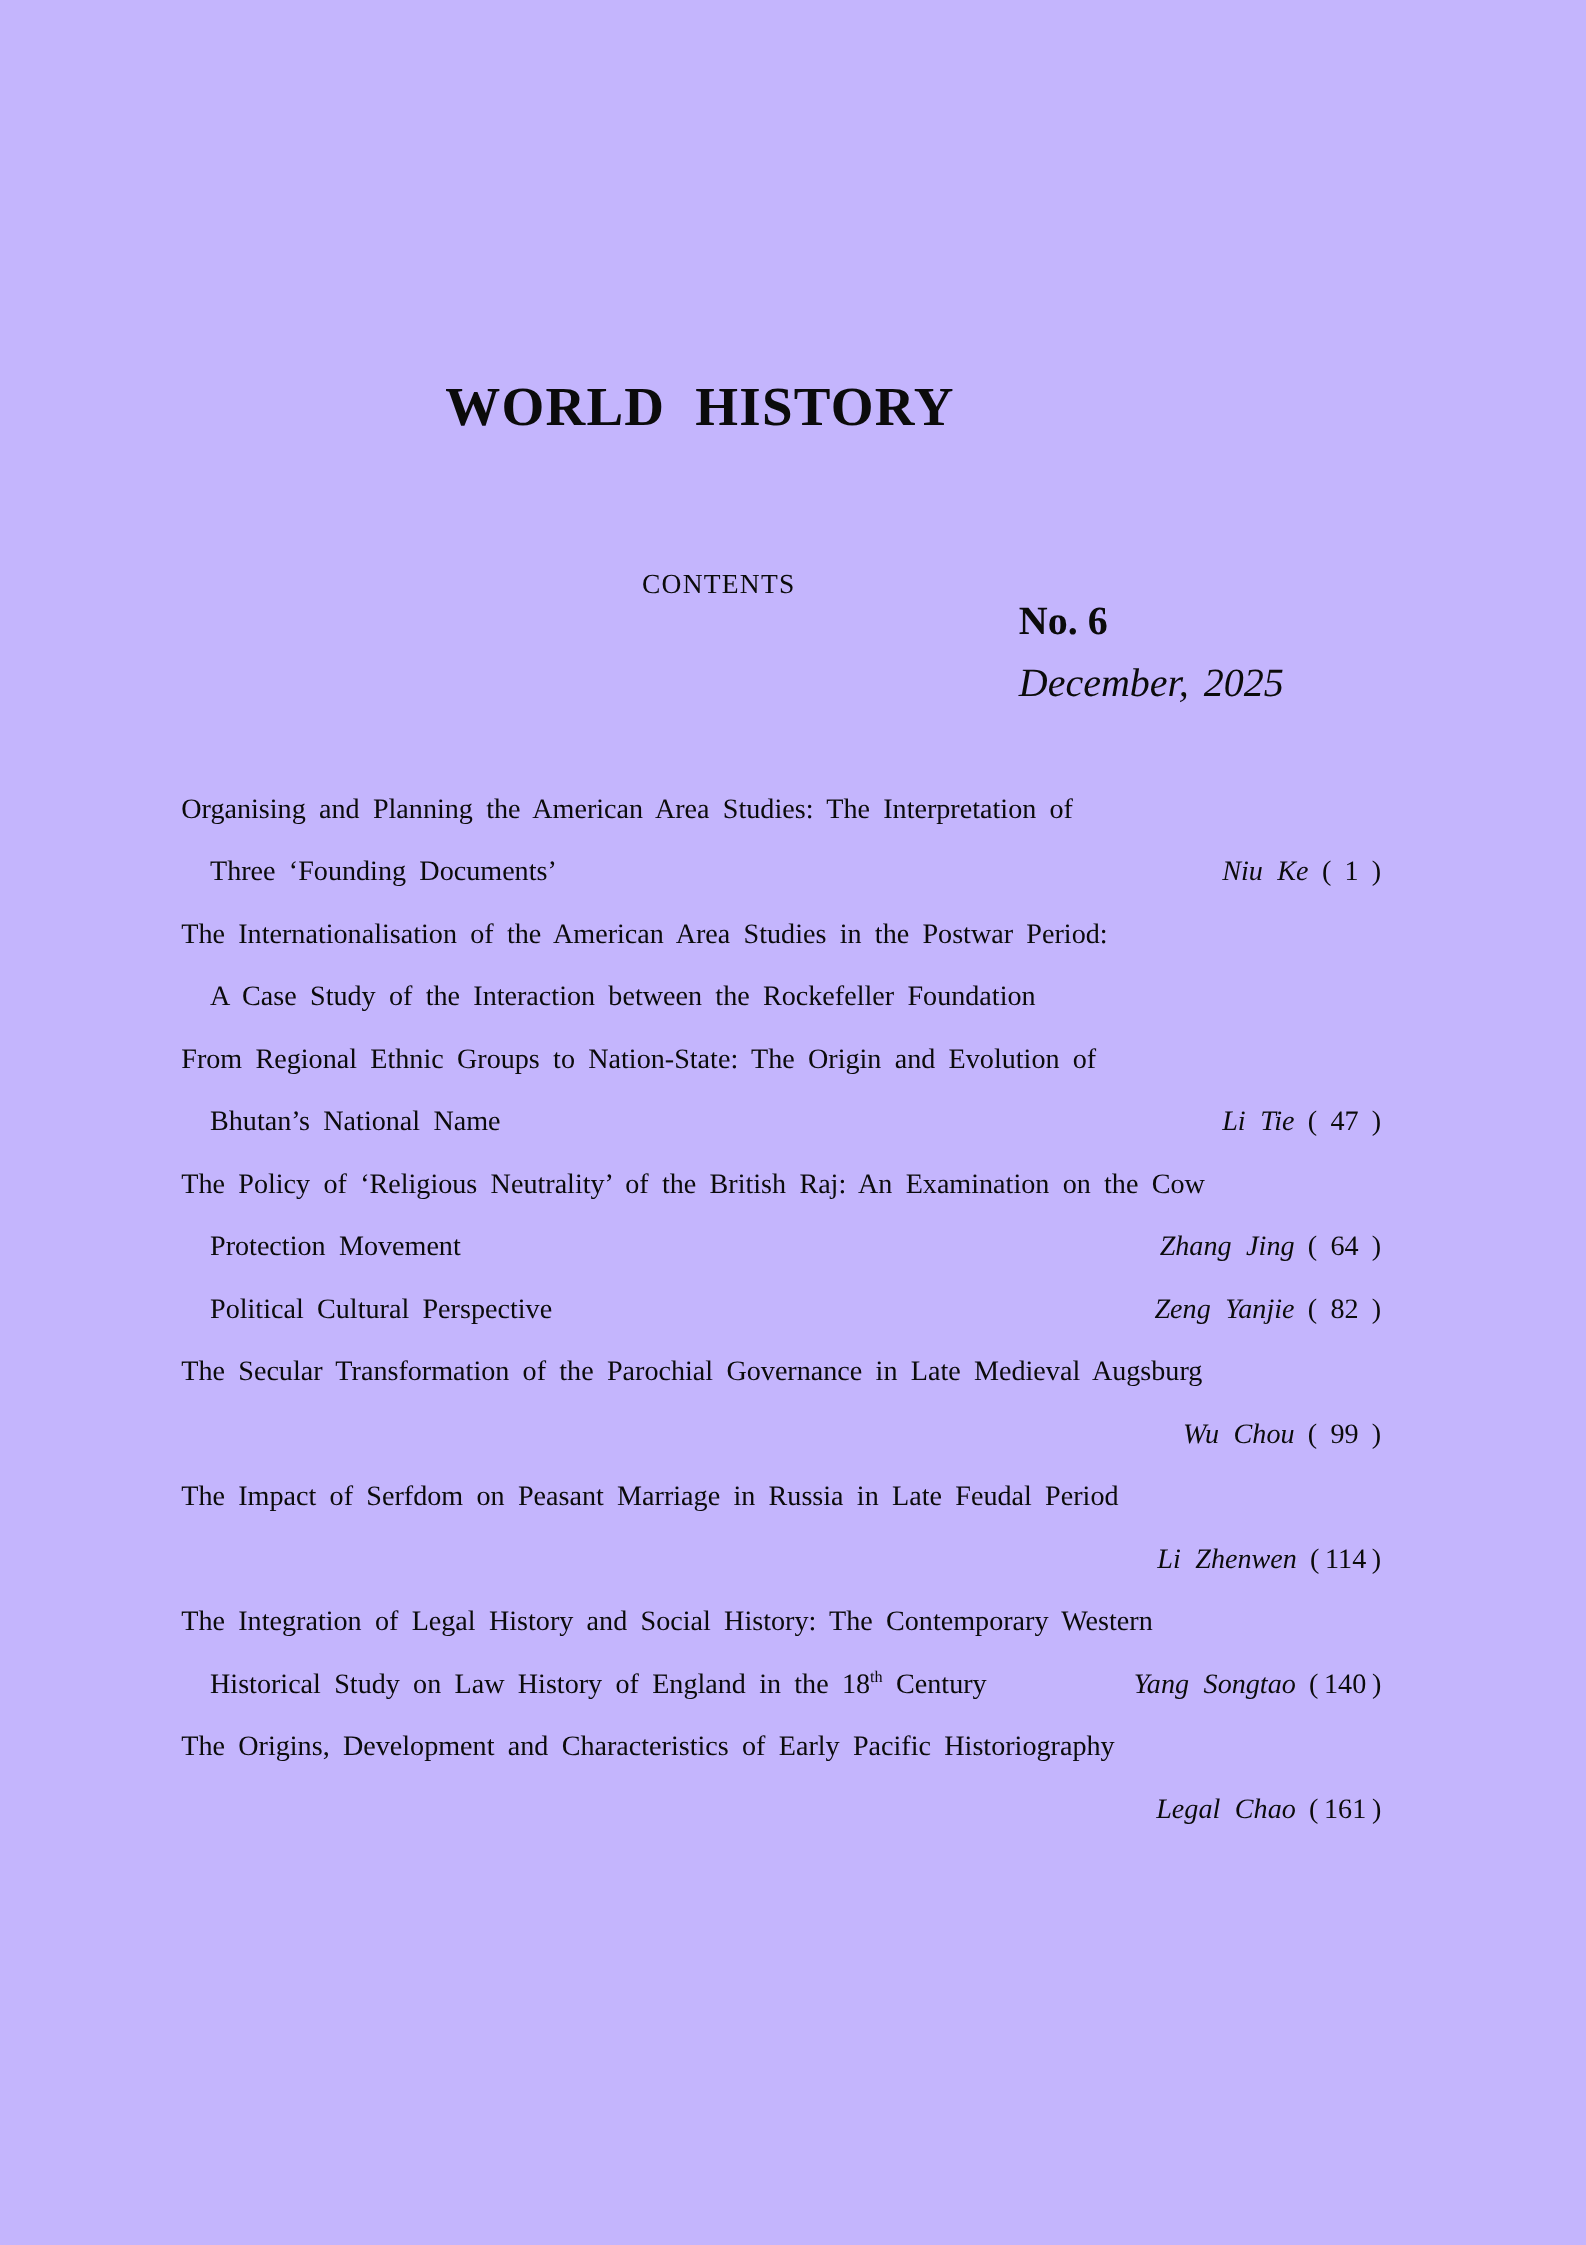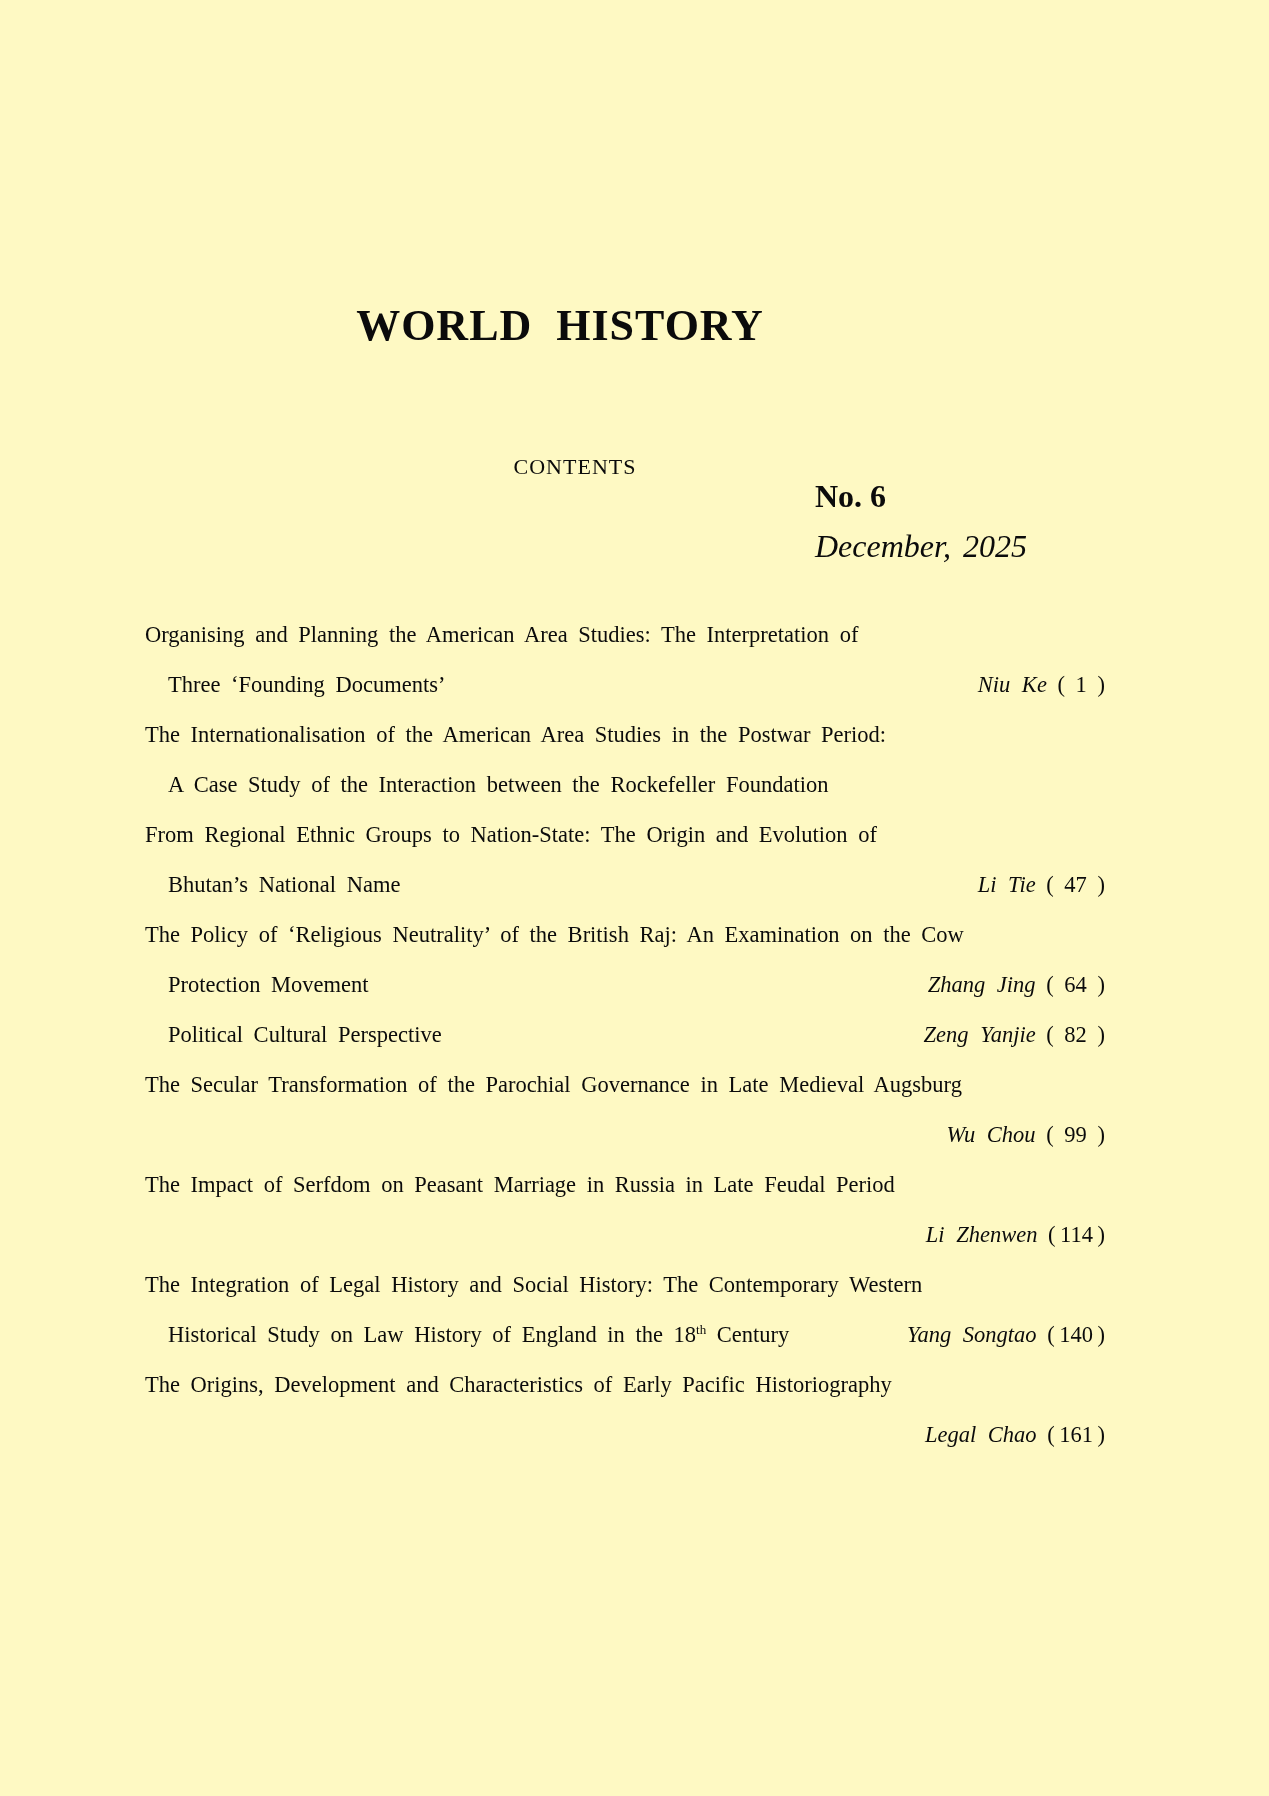--- a/index.html
+++ b/index.html
@@ -11,21 +11,21 @@
     width: 1269px;
     height: 1796px;
     position: relative;
     font-family: "Liberation Serif", "DejaVu Serif", serif;
     color: #0b0b0b;
     overflow: hidden;
   }
   .page {
     position: absolute;
     inset: 0;
-    background: #fef9c3;
+    background: #c4b5fd;
   }
   .journal-title {
     position: absolute;
     left: 560px;
     top: 300px;
     transform: translateX(-50%);
     font-size: 44px;
     font-weight: bold;
     letter-spacing: 1px;
     word-spacing: 12px;
@@ -63,21 +63,21 @@
   .toc-list {
     position: absolute;
     left: 145px;
     top: 622px;
     width: 960px;
     font-size: 22.5px;
   }
   .toc-line {
     height: 50px;
     display: flex;
-    align-items: flex-start;
+    align-items: center;
     white-space: nowrap;
   }
   .toc-text {
     word-spacing: 5px;
   }
   .toc-text.indent {
     padding-left: 23px;
   }
   .toc-text sup {
     font-size: 13px;

